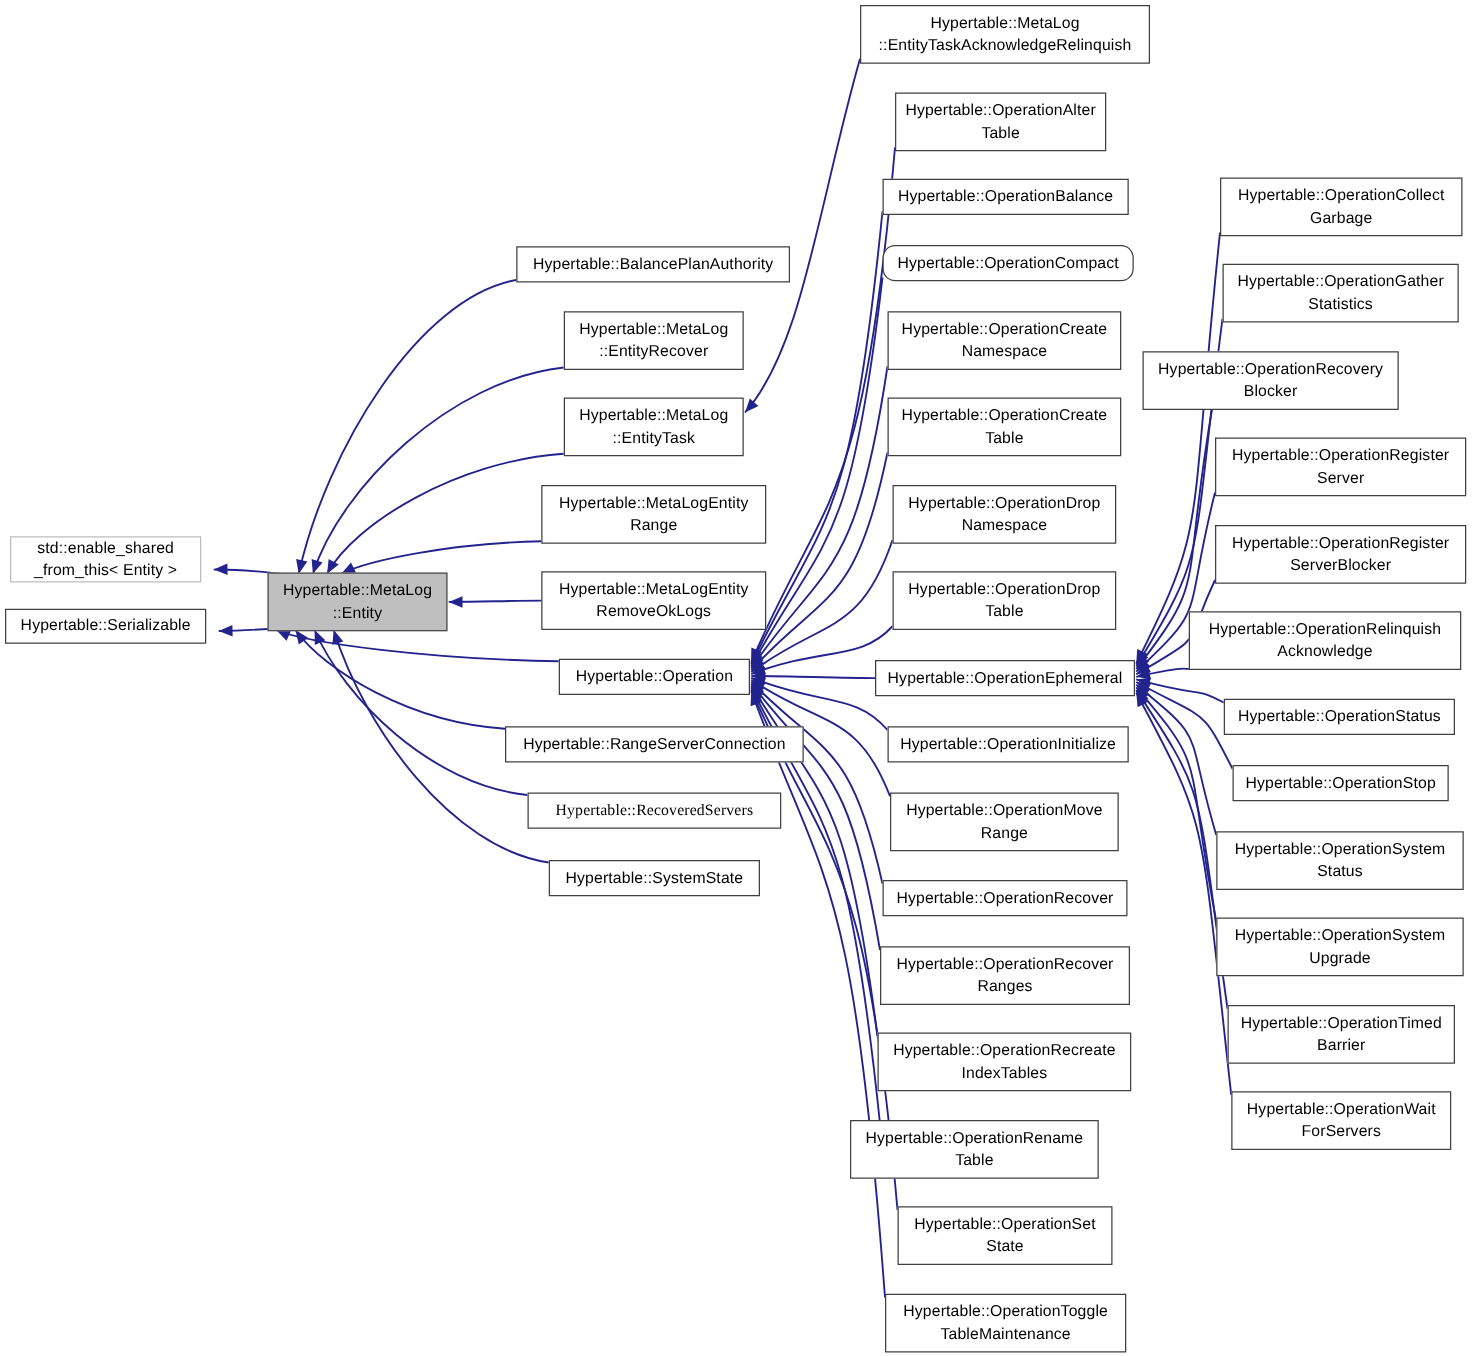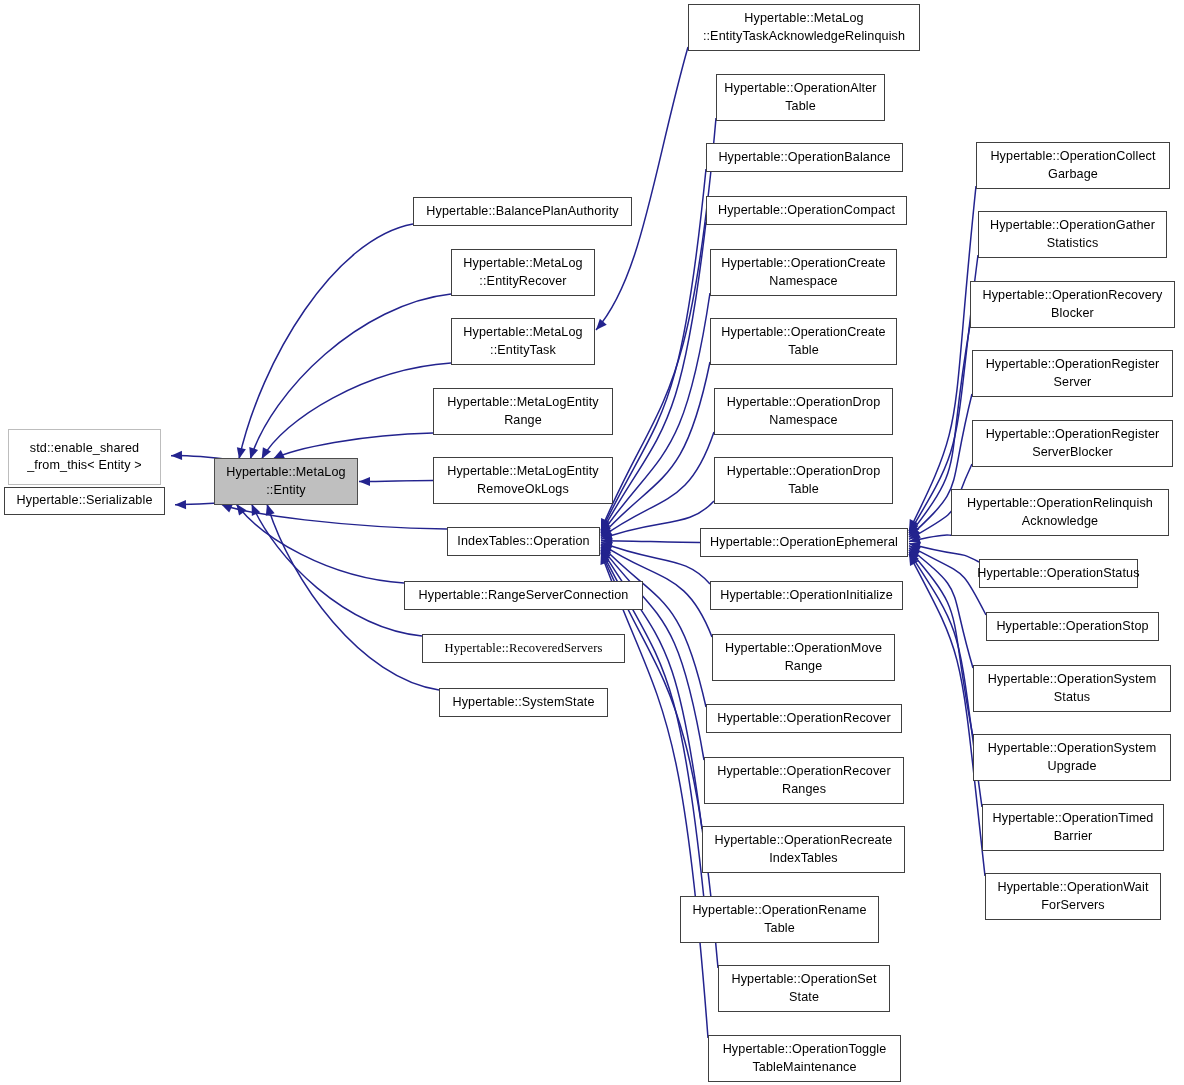--- a/index.html
+++ b/index.html
@@ -125,44 +125,44 @@
       <path d="M 973 668 C 947 580.15, 967 595.3772727272727, 909 547.7272727272727" fill="none" stroke="#23238e" stroke-width="1.5"></path>
       <polygon points="909,547.7272727272727 914.5794126675235,558.2643574420067 920.4195380828405,551.1557053100362" fill="#23238e"></polygon>
       <path d="M 973 737 C 947 600.85, 967 618.1681818181819, 909 549.8181818181819" fill="none" stroke="#23238e" stroke-width="1.5"></path>
       <polygon points="909,549.8181818181819 912.6097957281426,561.1816924905526 919.624572914615,555.229138330854" fill="#23238e"></polygon>
       <path d="M 982 807 C 956 621.85, 967 641.2590909090909, 909 551.9090909090909" fill="none" stroke="#23238e" stroke-width="1.5"></path>
       <polygon points="909,551.9090909090909 911.1308756773075,563.6402191092197 918.8476139664843,558.6310325309069" fill="#23238e"></polygon>
       <path d="M 985 876 C 959 642.55, 967 664.05, 909 554" fill="none" stroke="#23238e" stroke-width="1.5"></path>
       <polygon points="909,554 910.0592566081314,565.8759410337931 918.1980965980283,561.5865024203082" fill="#23238e"></polygon>
     </svg>
   <div id="nodes">
-      <div class="node ghost" style="left: 8px; top: 429px; width: 153px; height: 56px;">std::enable_shared
+      <div class="node ghost" style="left: 8px; top: 429px; width: 153px; height: 37px;">std::enable_shared
 _from_this&lt; Entity &gt;</div>
       <div class="node" style="left: 4px; top: 487px; width: 161px; height: 28px;">Hypertable::Serializable</div>
       <div class="node root" style="left: 214px; top: 458px; width: 144px; height: 47px;">Hypertable::MetaLog
 ::Entity</div>
       <div class="node" style="left: 413px; top: 197px; width: 219px; height: 29px;">Hypertable::BalancePlanAuthority</div>
       <div class="node" style="left: 451px; top: 249px; width: 144px; height: 47px;">Hypertable::MetaLog
 ::EntityRecover</div>
       <div class="node" style="left: 451px; top: 318px; width: 144px; height: 47px;">Hypertable::MetaLog
 ::EntityTask</div>
       <div class="node" style="left: 433px; top: 388px; width: 180px; height: 47px;">Hypertable::MetaLogEntity
 Range</div>
       <div class="node" style="left: 433px; top: 457px; width: 180px; height: 47px;">Hypertable::MetaLogEntity
 RemoveOkLogs</div>
-      <div class="node" style="left: 447px; top: 527px; width: 153px; height: 29px;">IndexTables::Operation</div>
+      <div class="node" style="left: 447px; top: 527px; width: 153px; height: 29px;">Hypertable::Operation</div>
       <div class="node" style="left: 404px; top: 581px; width: 239px; height: 29px;">Hypertable::RangeServerConnection</div>
       <div class="node" style="left: 422px; top: 634px; width: 203px; height: 29px; font-family: Liberation Serif, serif;">Hypertable::RecoveredServers</div>
       <div class="node" style="left: 439px; top: 688px; width: 169px; height: 29px;">Hypertable::SystemState</div>
       <div class="node" style="left: 688px; top: 4px; width: 232px; height: 47px;">Hypertable::MetaLog
 ::EntityTaskAcknowledgeRelinquish</div>
       <div class="node" style="left: 716px; top: 74px; width: 169px; height: 47px;">Hypertable::OperationAlter
 Table</div>
       <div class="node" style="left: 706px; top: 143px; width: 197px; height: 29px;">Hypertable::OperationBalance</div>
-      <div class="node" style="left: 706px; top: 196px; width: 201px; height: 29px;">Hypertable::OperationCompact</div>
+      <div class="node" style="left: 706px; top: 196px; width: 201px; height: 29px; border-radius: 10px;">Hypertable::OperationCompact</div>
       <div class="node" style="left: 710px; top: 249px; width: 187px; height: 47px;">Hypertable::OperationCreate
 Namespace</div>
       <div class="node" style="left: 710px; top: 318px; width: 187px; height: 47px;">Hypertable::OperationCreate
 Table</div>
       <div class="node" style="left: 714px; top: 388px; width: 179px; height: 47px;">Hypertable::OperationDrop
 Namespace</div>
       <div class="node" style="left: 714px; top: 457px; width: 179px; height: 47px;">Hypertable::OperationDrop
 Table</div>
       <div class="node" style="left: 700px; top: 528px; width: 208px; height: 29px; text-align: right;">Hypertable::OperationEphemeral</div>
       <div class="node" style="left: 710px; top: 581px; width: 193px; height: 29px;">Hypertable::OperationInitialize</div>
@@ -176,29 +176,29 @@
       <div class="node" style="left: 680px; top: 896px; width: 199px; height: 47px;">Hypertable::OperationRename
 Table</div>
       <div class="node" style="left: 718px; top: 965px; width: 172px; height: 47px;">Hypertable::OperationSet
 State</div>
       <div class="node" style="left: 708px; top: 1035px; width: 193px; height: 47px;">Hypertable::OperationToggle
 TableMaintenance</div>
       <div class="node" style="left: 976px; top: 142px; width: 194px; height: 47px;">Hypertable::OperationCollect
 Garbage</div>
       <div class="node" style="left: 978px; top: 211px; width: 189px; height: 47px;">Hypertable::OperationGather
 Statistics</div>
-      <div class="node" style="left: 970px; top: 281px; width: 205px; height: 47px;">Hypertable::OperationRecovery
+      <div class="node" style="left: 914px; top: 281px; width: 205px; height: 47px;">Hypertable::OperationRecovery
 Blocker</div>
       <div class="node" style="left: 972px; top: 350px; width: 201px; height: 47px;">Hypertable::OperationRegister
 Server</div>
       <div class="node" style="left: 972px; top: 420px; width: 201px; height: 47px;">Hypertable::OperationRegister
 ServerBlocker</div>
       <div class="node" style="left: 951px; top: 489px; width: 218px; height: 47px;">Hypertable::OperationRelinquish
 Acknowledge</div>
-      <div class="node" style="left: 979px; top: 559px; width: 159px; height: 29px;">Hypertable::OperationStatus</div>
+      <div class="node" style="left: 979px; top: 559px; width: 185px; height: 29px;">Hypertable::OperationStatus</div>
       <div class="node" style="left: 986px; top: 612px; width: 173px; height: 29px;">Hypertable::OperationStop</div>
       <div class="node" style="left: 973px; top: 665px; width: 198px; height: 47px;">Hypertable::OperationSystem
 Status</div>
       <div class="node" style="left: 973px; top: 734px; width: 198px; height: 47px;">Hypertable::OperationSystem
 Upgrade</div>
       <div class="node" style="left: 982px; top: 804px; width: 182px; height: 47px;">Hypertable::OperationTimed
 Barrier</div>
       <div class="node" style="left: 985px; top: 873px; width: 176px; height: 47px;">Hypertable::OperationWait
 ForServers</div>
     </div>

